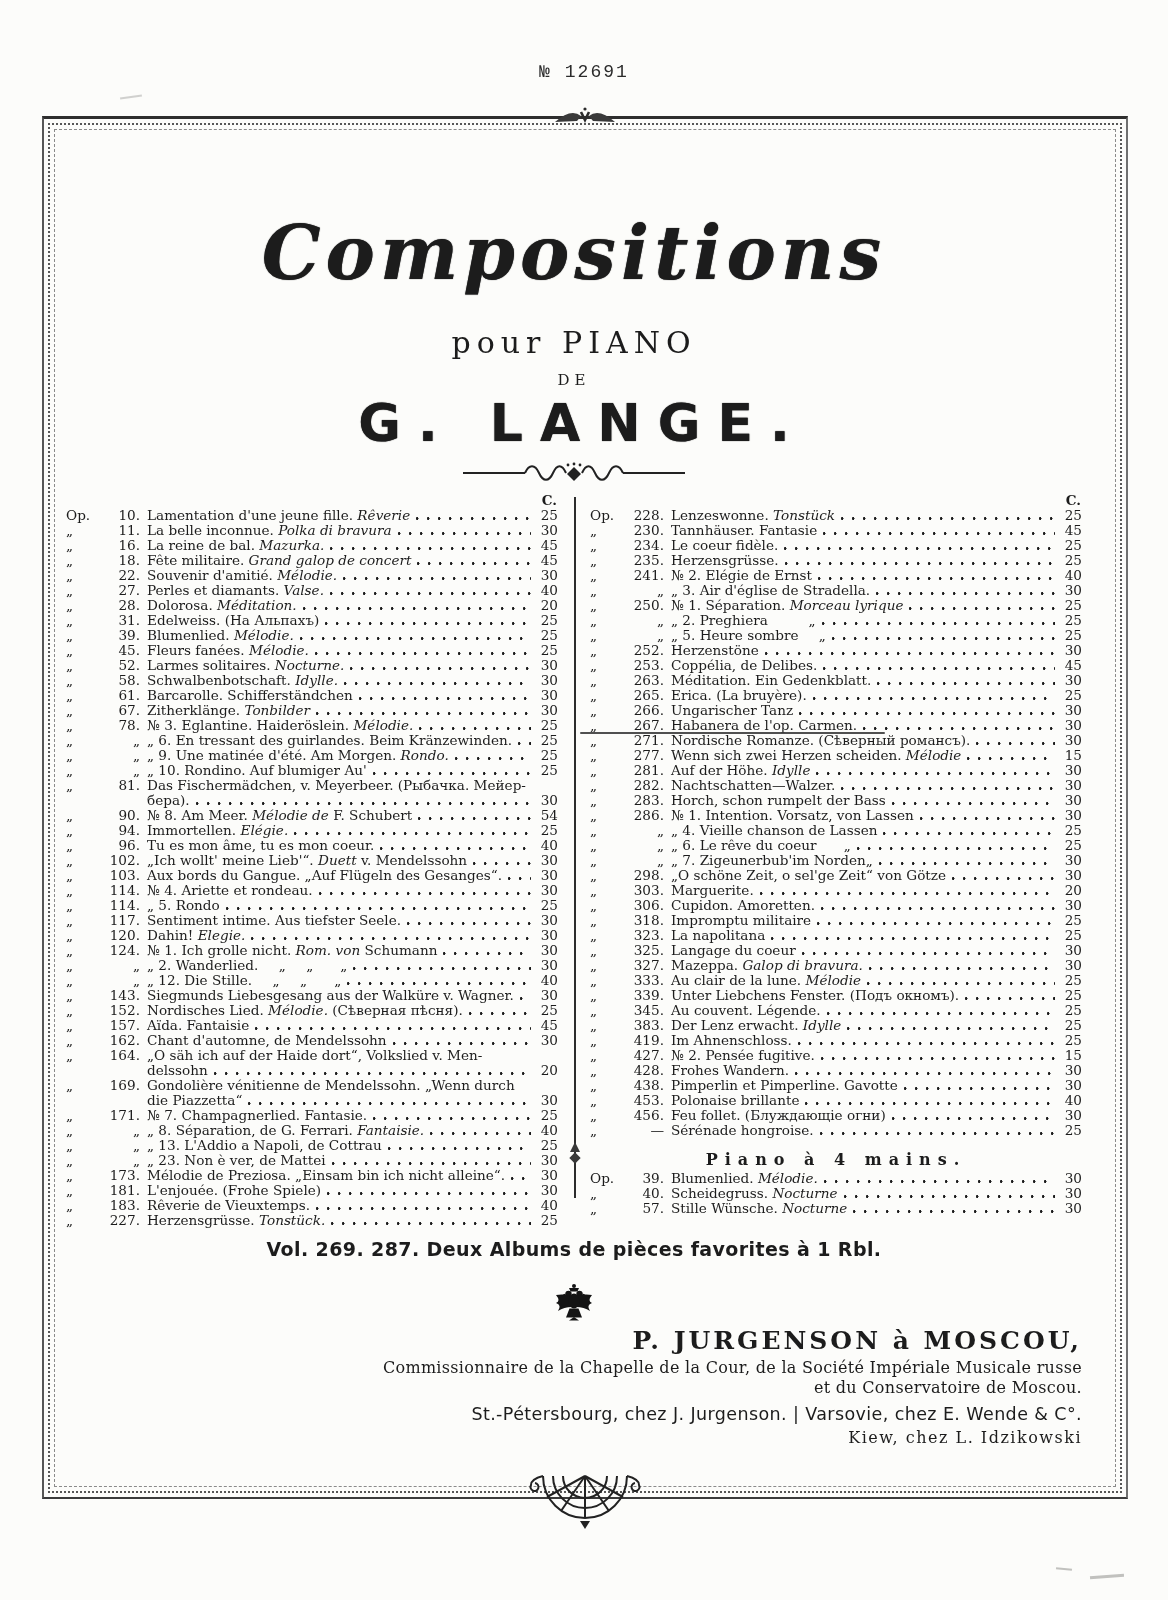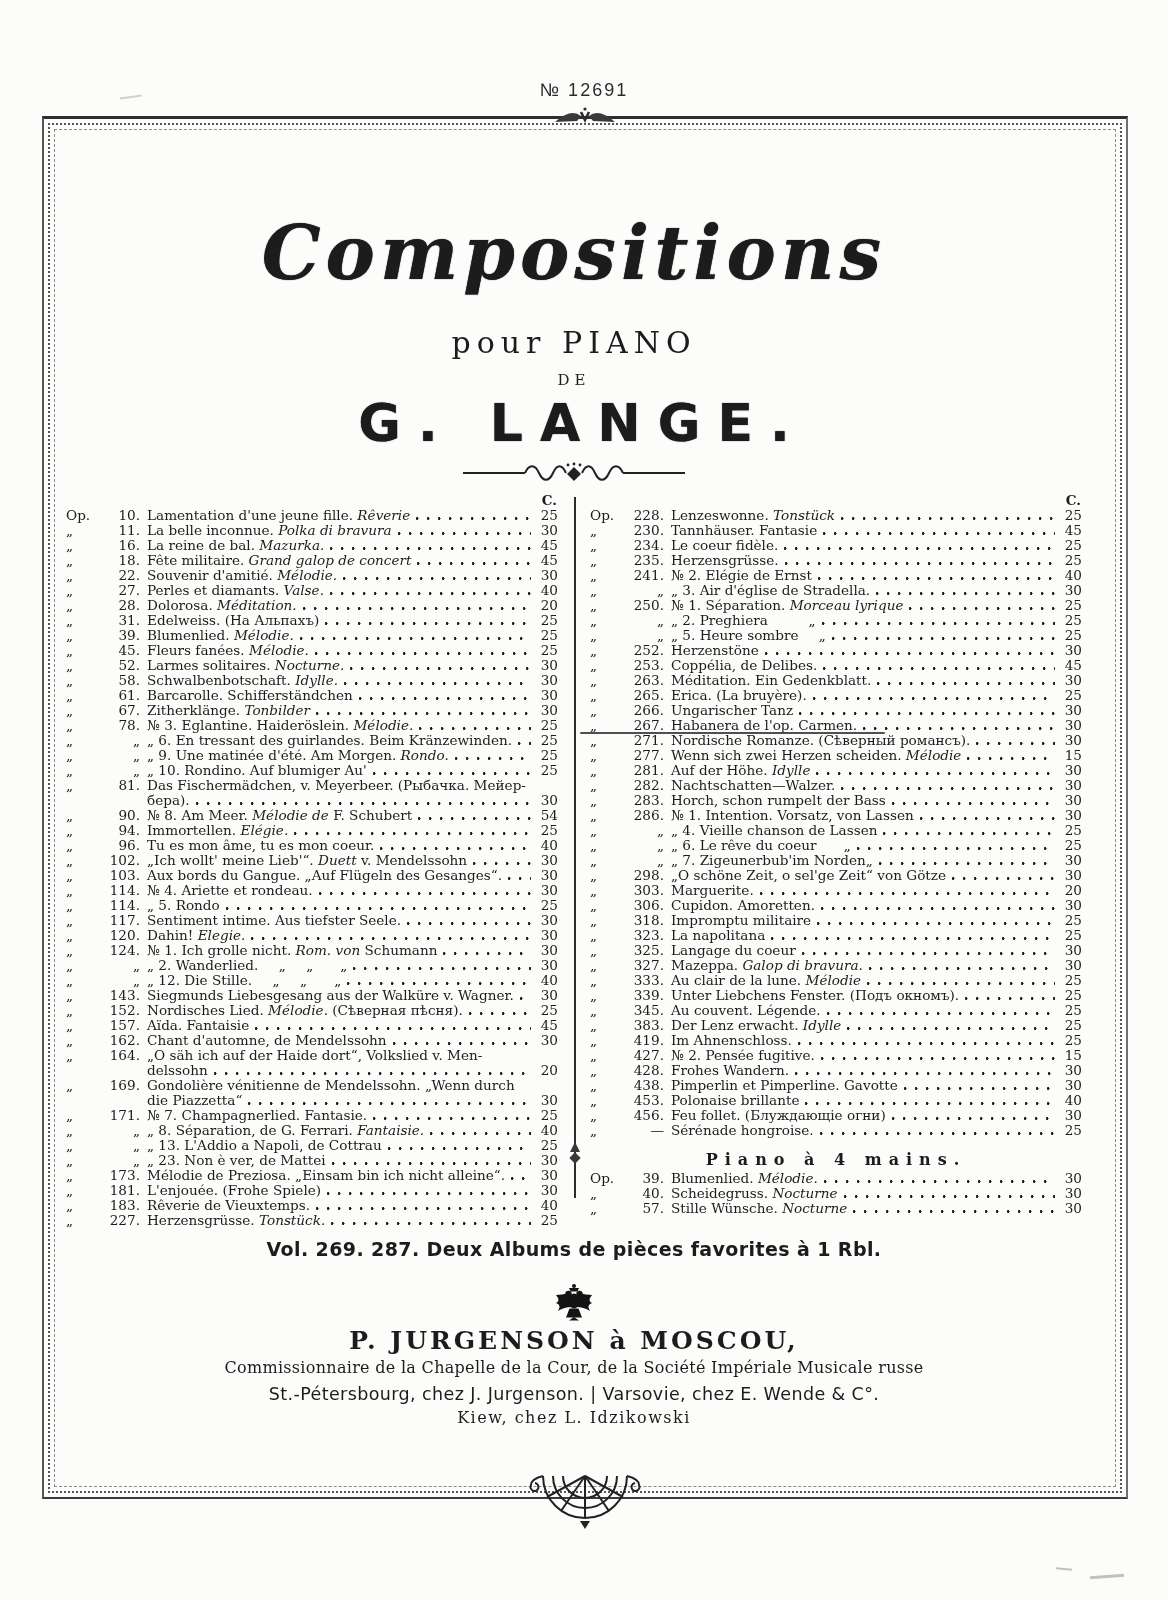--- a/index.html
+++ b/index.html
@@ -1,21 +1,21 @@
 <!DOCTYPE html>
 <html><head>
 <meta charset="utf-8">
 <style>
   html,body{margin:0;padding:0;background:#e9e9e6;}
   .page{position:relative;width:1168px;height:1600px;background:#fcfcfa;
         font-family:"DejaVu Serif",serif;color:#1c1c1c;overflow:hidden;margin:0 auto;}
 
   
   .plate{position:absolute;top:62px;left:0;right:0;text-align:center;
-         font-size:18px;letter-spacing:2px;color:#2b2b2b;font-family:Liberation Sans, sans-serif;margin-top:18px;}
+         font-size:18px;letter-spacing:2px;color:#2b2b2b;font-family:Liberation Mono, monospace;}
 
   
   .frame{position:absolute;left:42px;top:116px;width:1082px;height:1378px;
          border-top:3px solid #2e2e2e;border-bottom:2px solid #3a3a3a;
          border-left:2px solid #565656;border-right:2px solid #6f6f6f;}
   .frame-dots{position:absolute;inset:4px;border:2px dotted #575757;pointer-events:none;}
   .frame-dash{position:absolute;inset:10px;border:1px dashed #8a8a8a;pointer-events:none;}
   .orn-top{position:absolute;top:-15px;left:50%;transform:translateX(-50%);}
   .orn-bottom{position:absolute;bottom:-34px;left:50%;transform:translateX(-50%);}
 
@@ -56,21 +56,21 @@
   .row.mark-underline::after{content:"";position:absolute;left:-10px;bottom:-1px;width:62%;
         height:2px;background:#3d3d3d;opacity:.9;border-radius:1px;}
 
   .subheading{text-align:center;font-weight:bold;font-size:16px;letter-spacing:7px;
         margin:14px 0 4px;}
 
   .albums-note{text-align:center;font-family:"DejaVu Sans",sans-serif;font-weight:bold;
         font-size:19px;margin-top:10px;letter-spacing:.4px;}
 
   
-  .publisher{text-align:center;margin-top:20px;}
+  .publisher{text-align:right;margin-top:20px;}
   .pub-crest{display:block;margin:0 auto 4px;}
   .pub-name{font-weight:bold;font-size:25px;letter-spacing:3px;}
   .pub-line{font-size:16px;margin-top:3px;letter-spacing:.3px;}
   .pub-line.second{margin-top:1px;}
   .pub-cities{font-family:"DejaVu Sans",sans-serif;font-size:17.5px;margin-top:7px;letter-spacing:.4px;}
   .pub-kiew{font-size:16px;margin-top:4px;letter-spacing:1.5px;}
 
   
   .artifact{position:absolute;background:#8f8f8c;opacity:.55;}
   .a1{width:34px;height:3px;right:44px;bottom:22px;transform:rotate(-4deg);}
@@ -1003,20 +1003,21 @@
             <path d="M30.4,12.5 l3.2,1.2 -3.2,1.4 z"></path>
             <path d="M4,14 Q14,12.5 20,16 L20,26 Q12,26 6,30 Q10,24 4,22 Q9,20 4,14 Z"></path>
             <path d="M40,14 Q30,12.5 24,16 L24,26 Q32,26 38,30 Q34,24 40,22 Q35,20 40,14 Z"></path>
             <ellipse cx="22" cy="20" rx="5.4" ry="7.5"></ellipse>
             <path d="M17.5,27.5 h9 l3.5,9 h-16 z"></path>
             <path d="M22,36 l-5,3.5 h10 z"></path>
           </g>
         </svg>
         <div class="pub-name">P. JURGENSON à MOSCOU,</div>
         <div class="pub-line">Commissionnaire de la Chapelle de la Cour, de la Société Impériale Musicale russe</div>
+        <div class="pub-line second">et du Conservatoire de Moscou.</div>
         <div class="pub-cities">St.-Pétersbourg, chez J. Jurgenson. | Varsovie, chez E. Wende &amp; C°.</div>
         <div class="pub-kiew">Kiew, chez L. Idzikowski</div>
       </div>
 
     </div>
   </div>
 
   <span class="artifact a1"></span>
   <span class="artifact a2"></span>
   <span class="artifact a3"></span>

